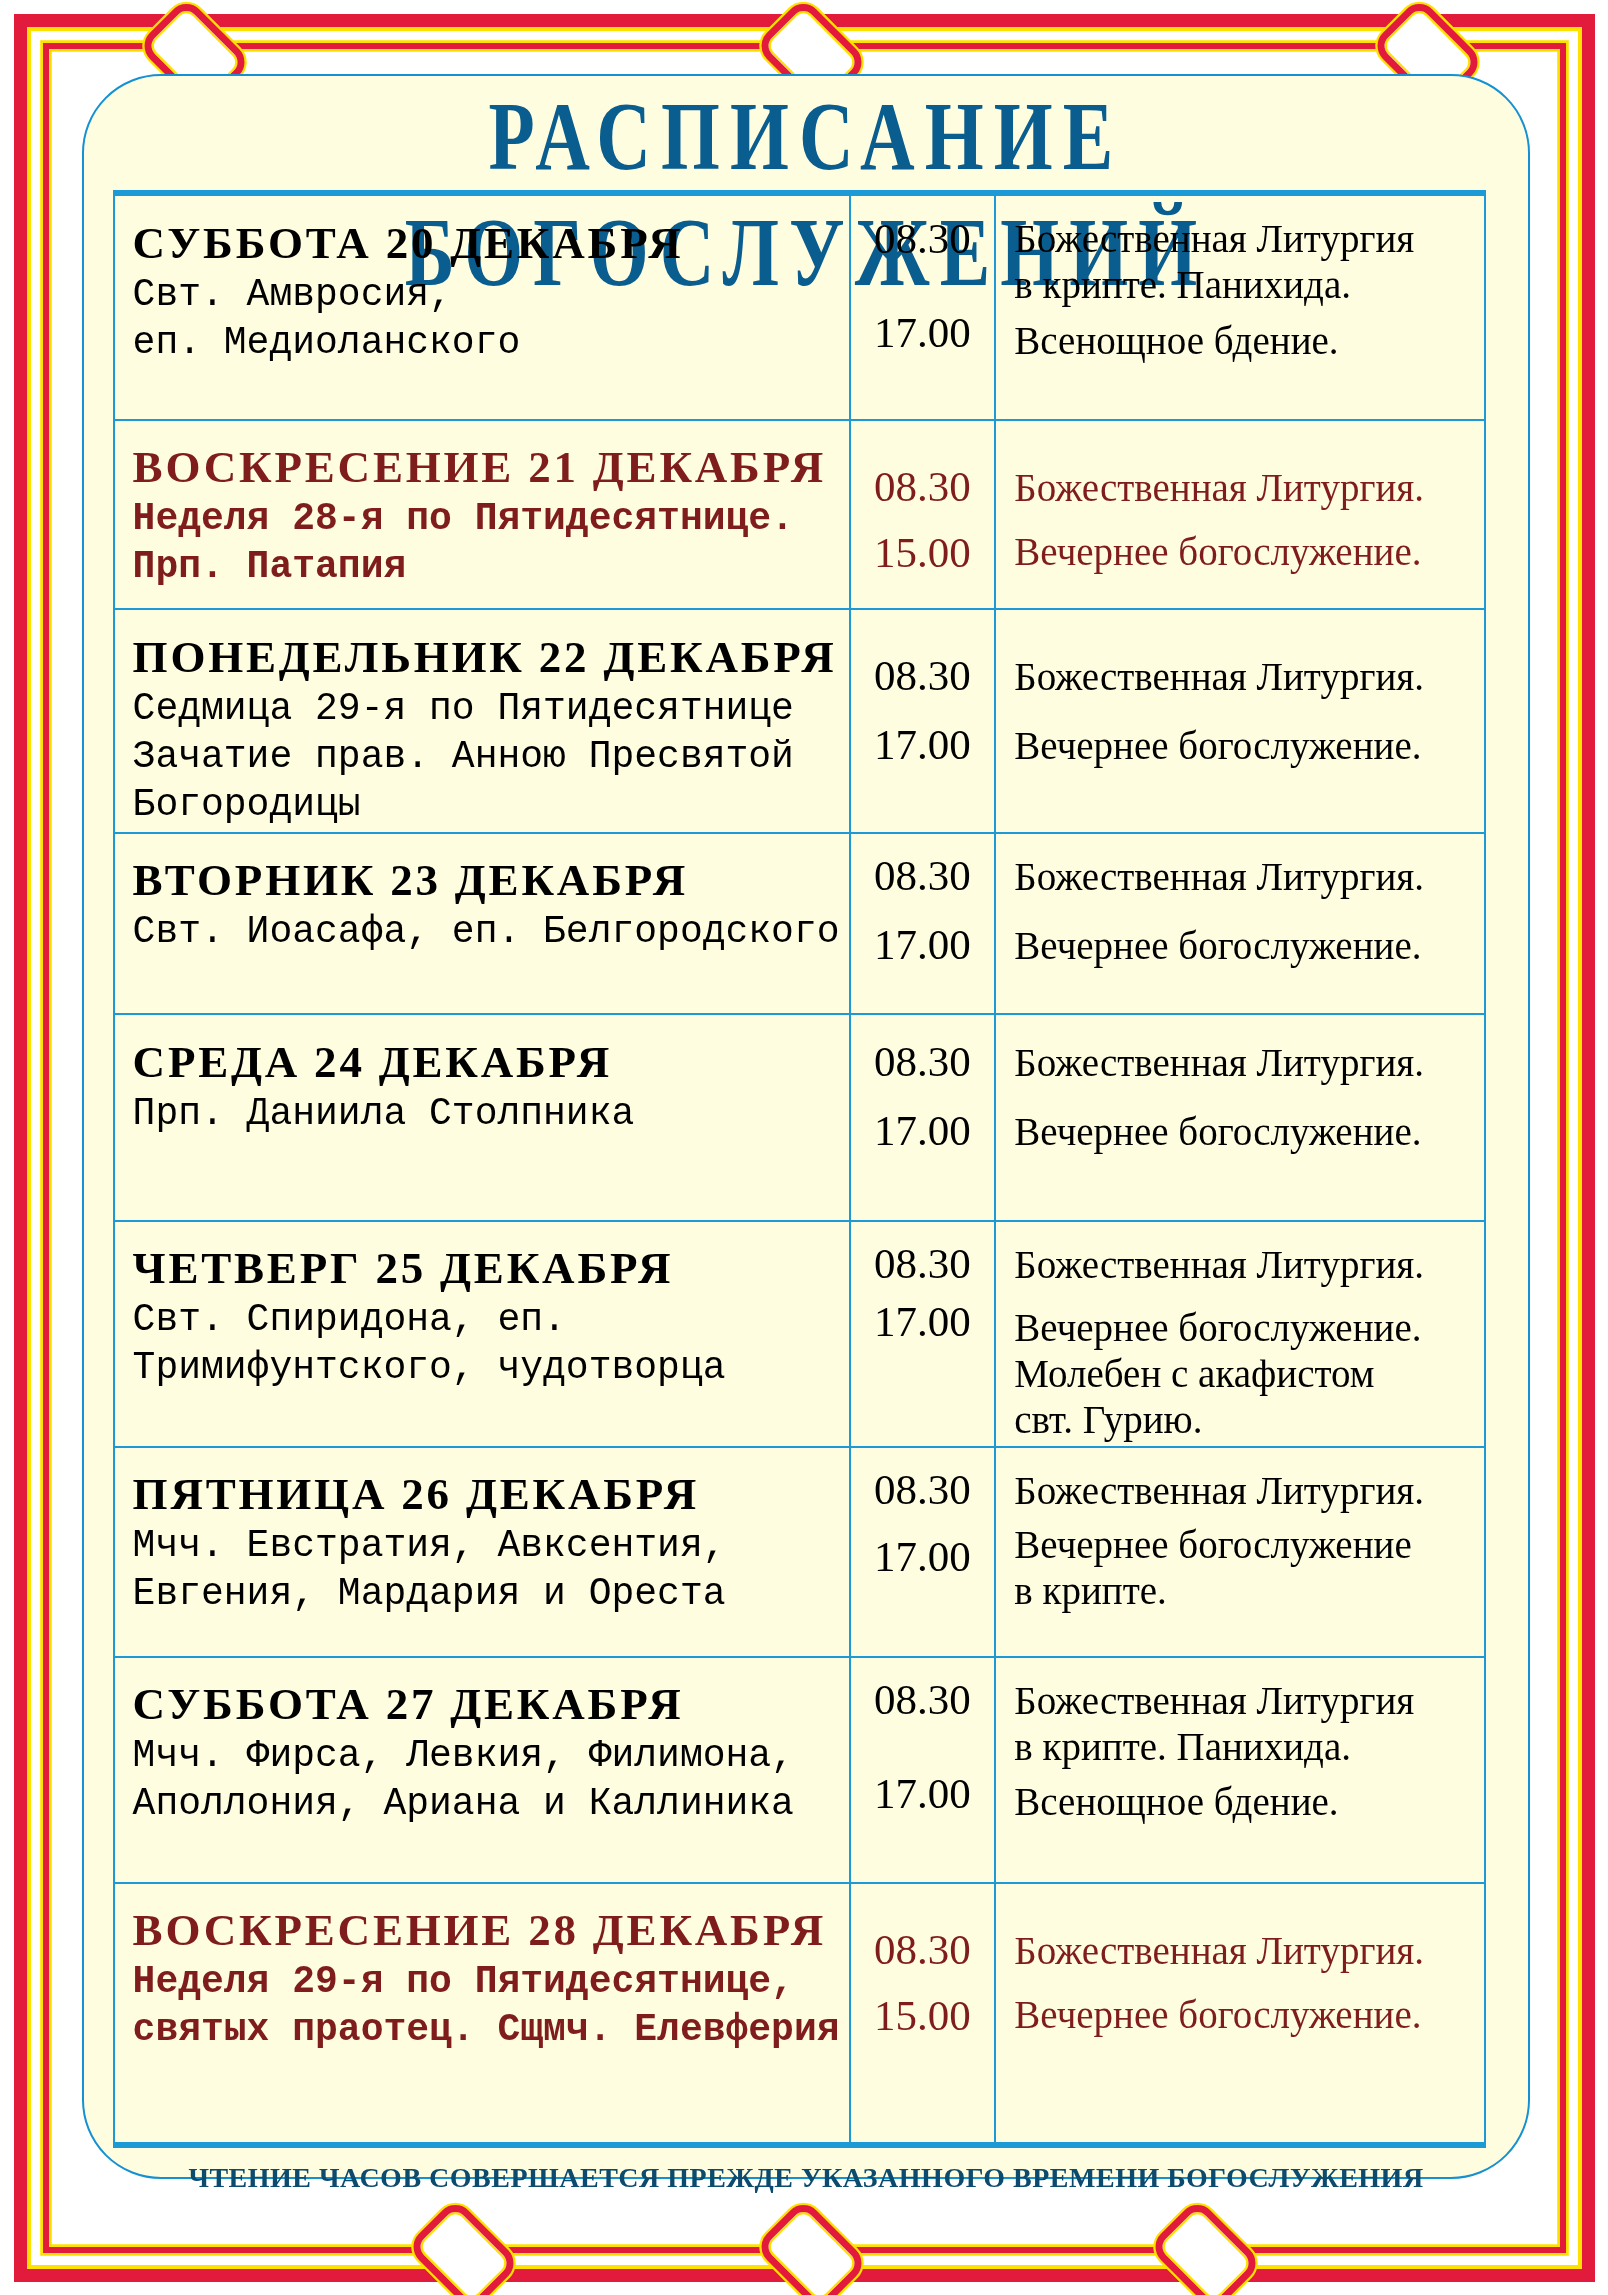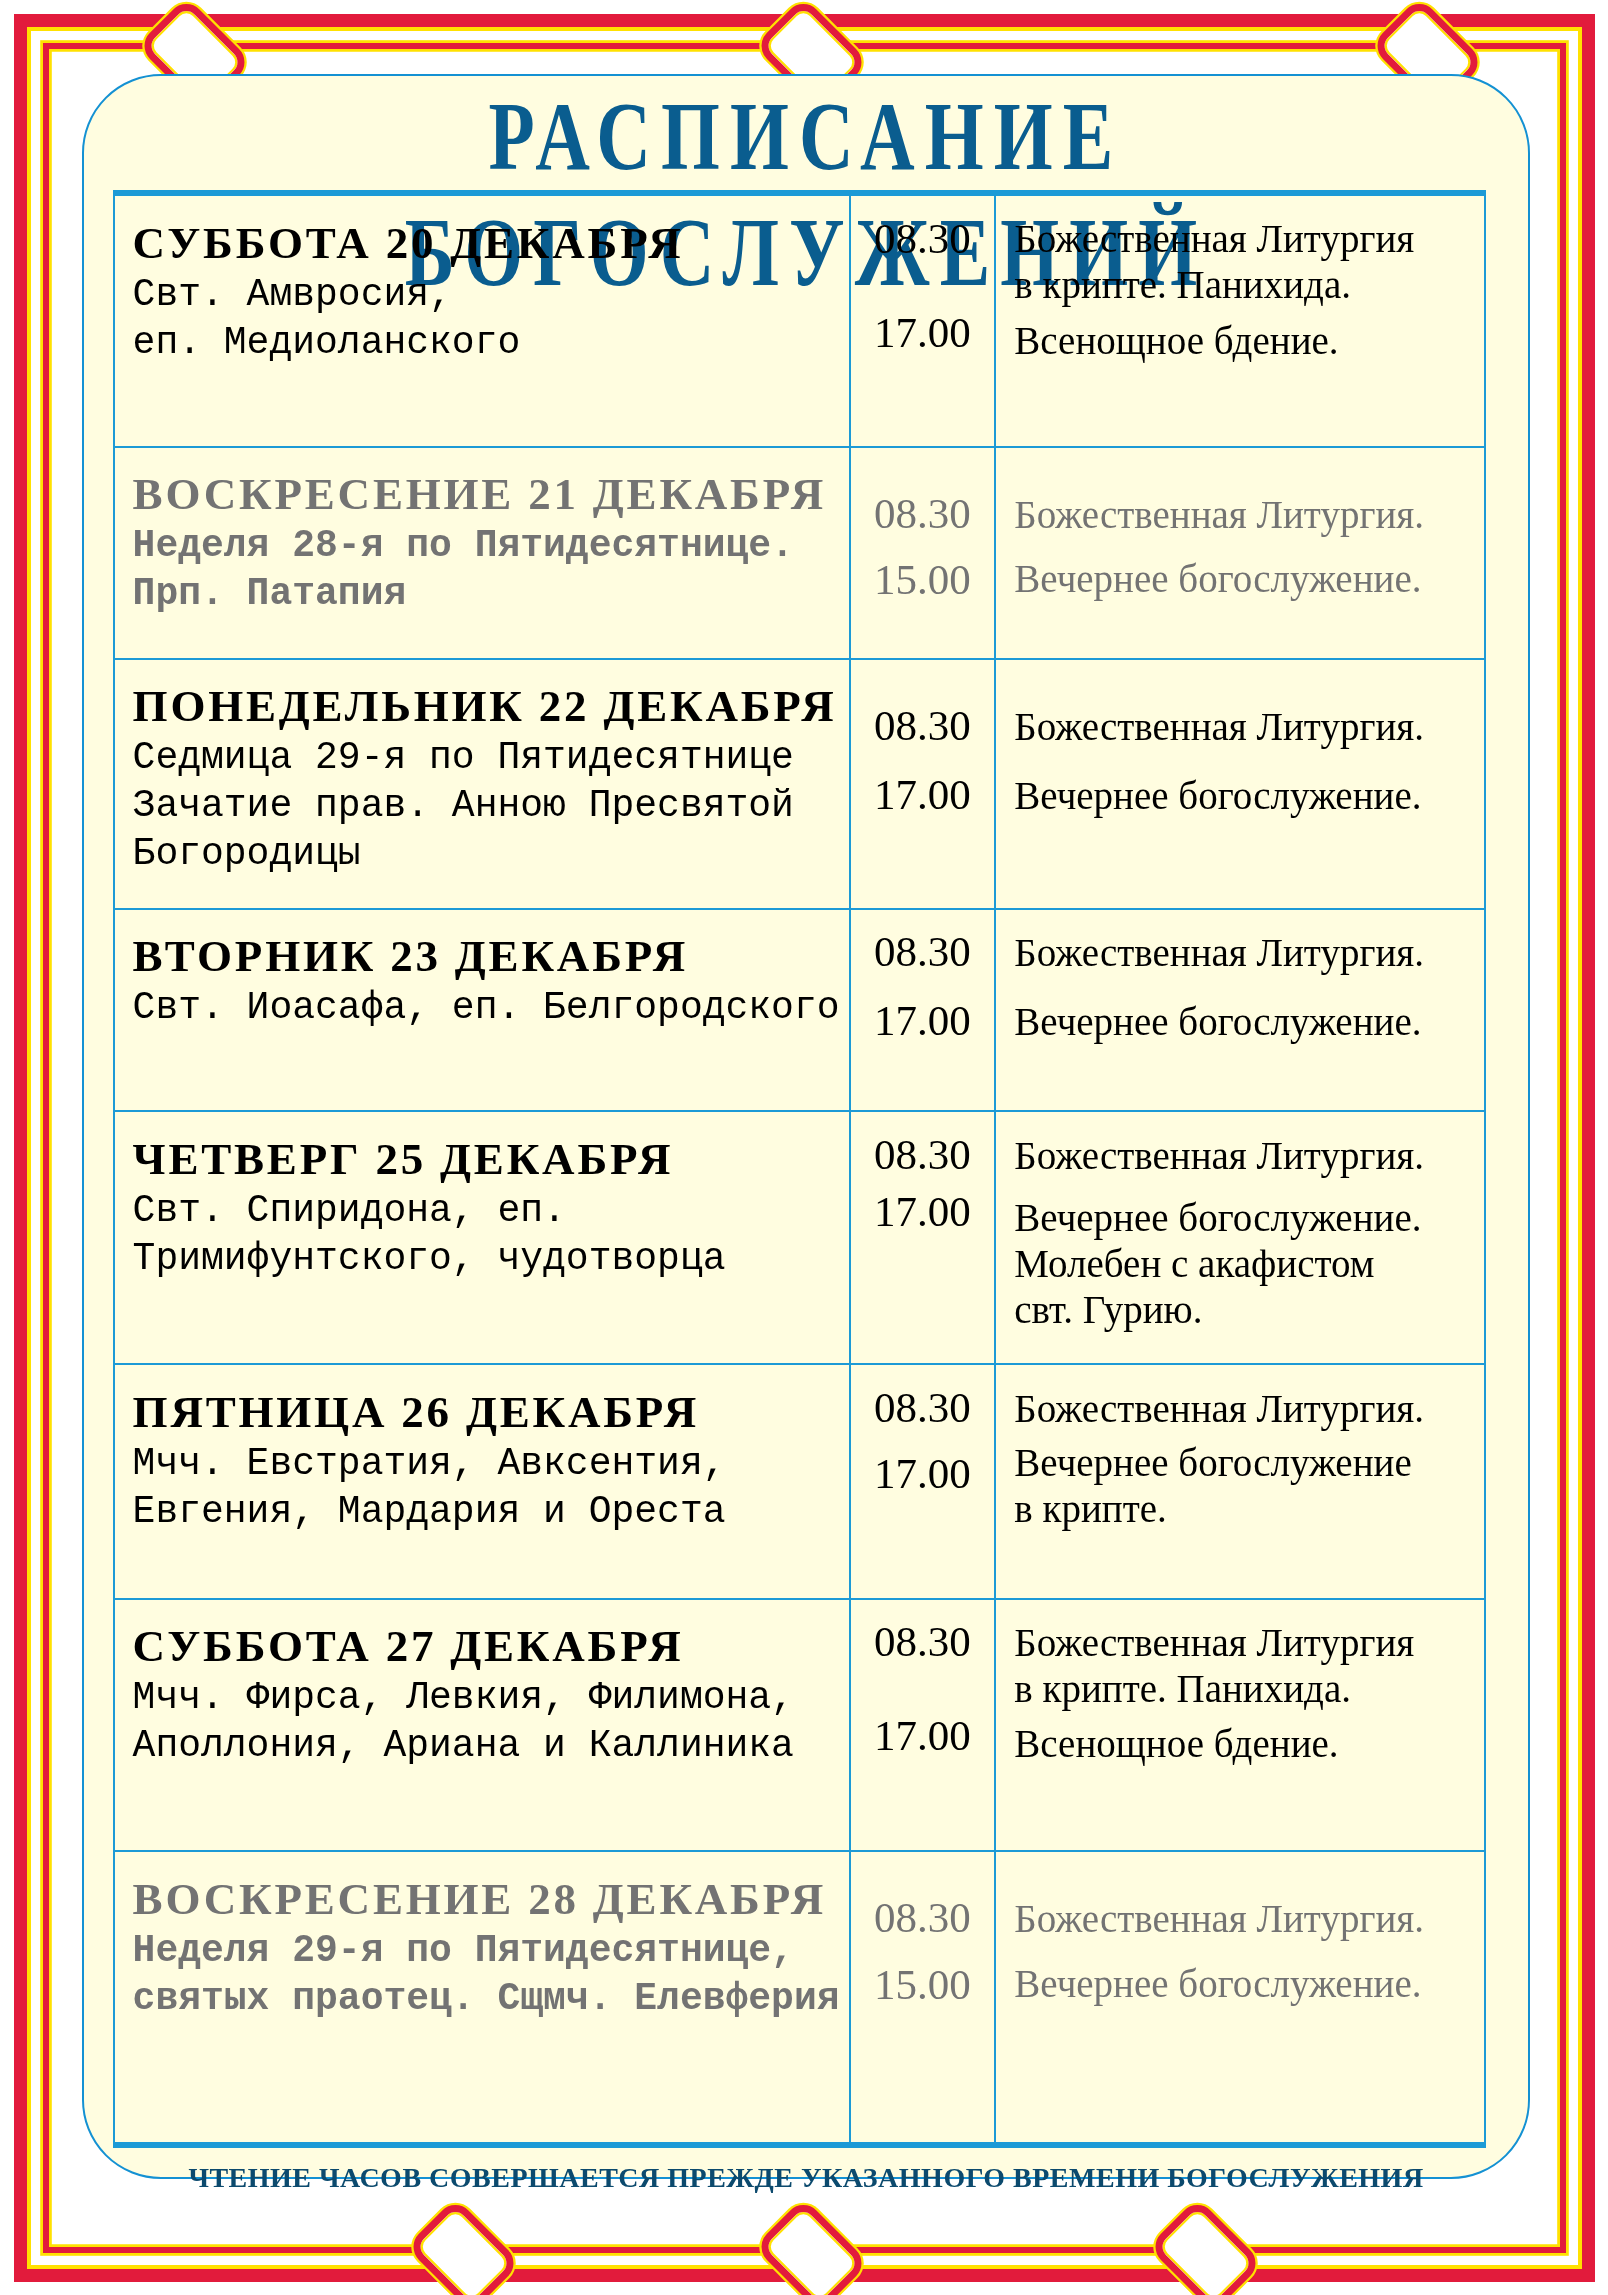--- a/index.html
+++ b/index.html
@@ -22,21 +22,21 @@
   table.sched tr:last-child td { border-bottom-width:6.5px; }
   .c-day { width:687px; padding:18.5px 9.3px 0 17.6px !important; }
   .c-time { width:143px; text-align:center; }
   .c-svc { padding-left:18.5px !important; }
   .hdr { font-family:"Liberation Serif", serif; font-weight:bold; font-size:45px; line-height:56px;
          letter-spacing:2.8px; white-space:nowrap; }
   .saint { font-family:Liberation Mono, monospace; font-size:38px; line-height:48px; white-space:nowrap; }
   .saint.bold { font-weight:bold; }
   .time { font-family:"Liberation Serif", serif; font-size:43px; line-height:48px; display:block; }
   .svc { font-family:"Liberation Serif", serif; font-size:39px; line-height:46px; display:block; white-space:nowrap; }
-  .red { color:#737373; }
+  .red { color:#7f1d1d; }
   .black { color:#000000; }
   .footer { position:absolute; left:82px; top:2162px; width:1448px; text-align:center;
             font-family:"Liberation Serif", serif; font-weight:bold; font-size:28px; color:#0c4a6e;
             letter-spacing:0.5px; }
 </style>
 </head>
 <body>
 
 <div class="frame"></div>
 <div class="frame-inner"></div>
@@ -107,20 +107,34 @@
         </td>
         <td class="c-time" style="padding-top: 18.5px;">
           <span class="time black" style="margin-top:0px">08.30</span>
           <span class="time black" style="margin-top:21px">17.00</span>
         </td>
         <td class="c-svc" style="padding-top: 20.4px;">
           <span class="svc black" style="margin-top:0px">Божественная  Литургия.</span>
           <span class="svc black" style="margin-top:23px">Вечернее  богослужение.</span>
         </td>
       </tr>
+      <tr style="height: 204px;">
+        <td class="c-day">
+          <div class="hdr black">СРЕДА  24  ДЕКАБРЯ</div>
+          <div class="saint black">Прп.  Даниила  Столпника</div>
+        </td>
+        <td class="c-time" style="padding-top: 23px;">
+          <span class="time black" style="margin-top:0px">08.30</span>
+          <span class="time black" style="margin-top:21px">17.00</span>
+        </td>
+        <td class="c-svc" style="padding-top: 25px;">
+          <span class="svc black" style="margin-top:0px">Божественная  Литургия.</span>
+          <span class="svc black" style="margin-top:23px">Вечернее  богослужение.</span>
+        </td>
+      </tr>
       <tr style="height: 198px;">
         <td class="c-day">
           <div class="hdr black">ЧЕТВЕРГ  25  ДЕКАБРЯ</div>
           <div class="saint black">Свт. Спиридона, еп.</div>
           <div class="saint black">Тримифунтского, чудотворца</div>
         </td>
         <td class="c-time" style="padding-top: 18.5px;">
           <span class="time black" style="margin-top:0px">08.30</span>
           <span class="time black" style="margin-top:9.3px">17.00</span>
         </td>

